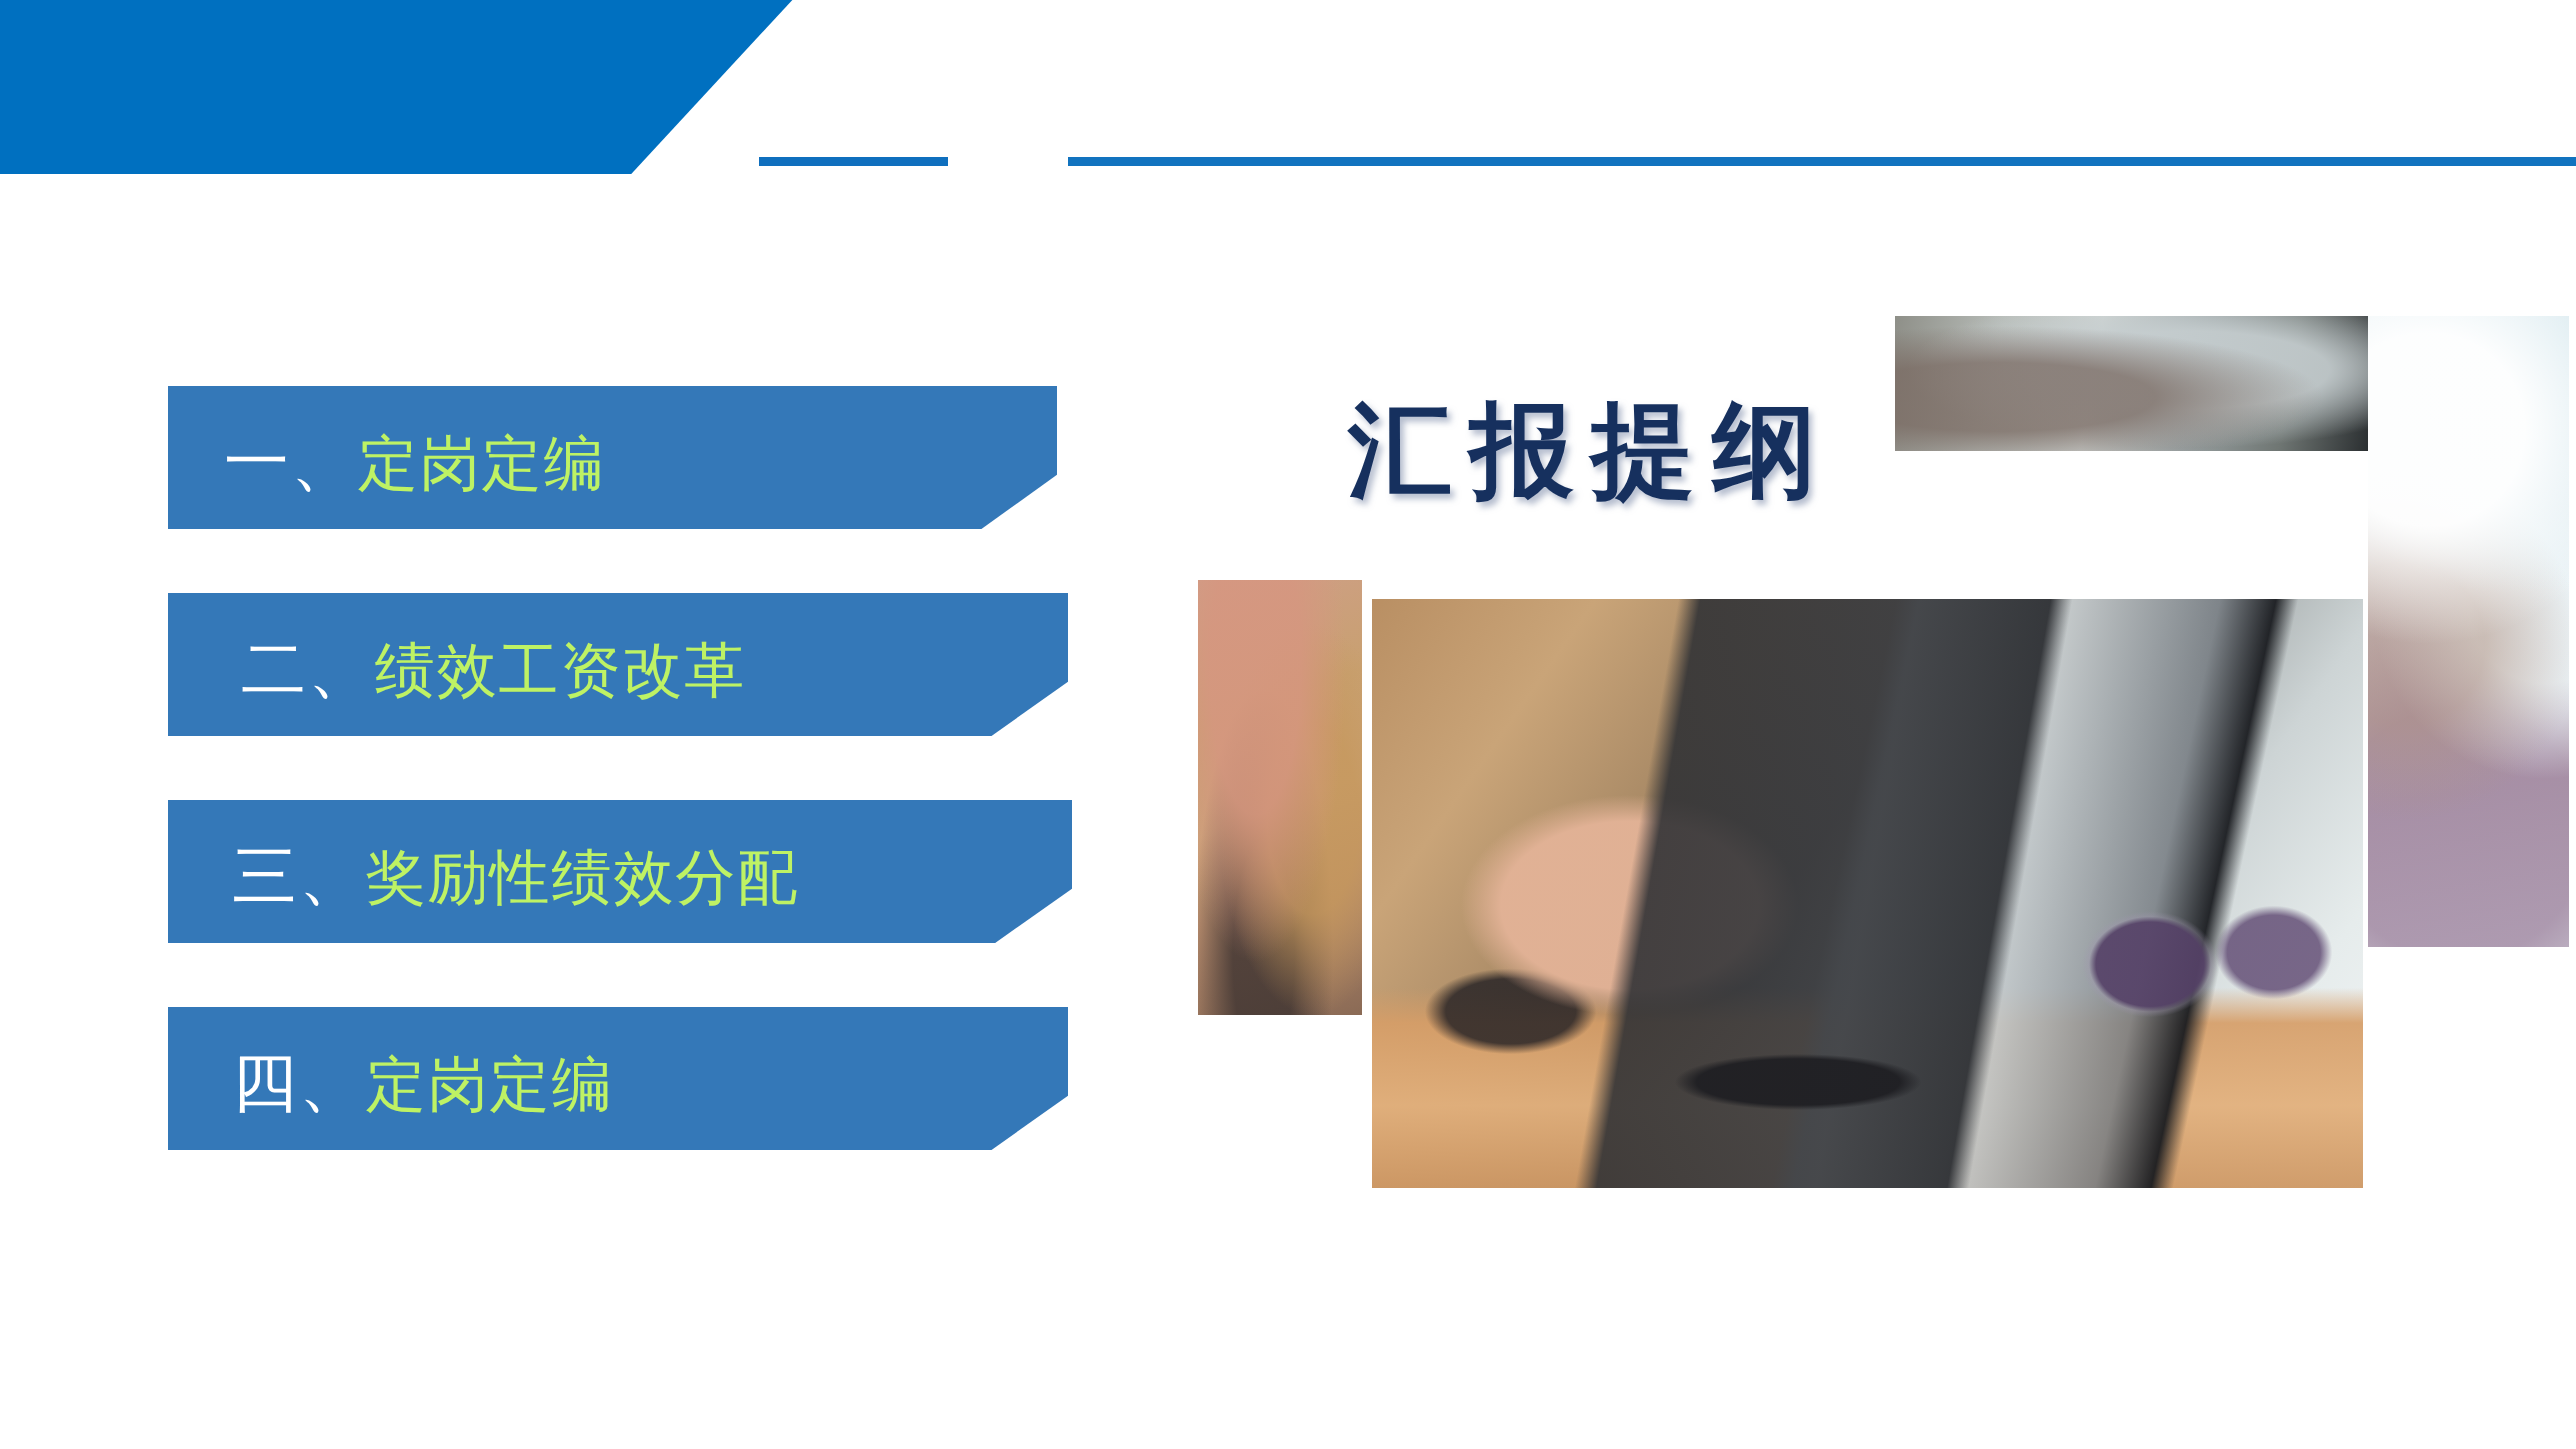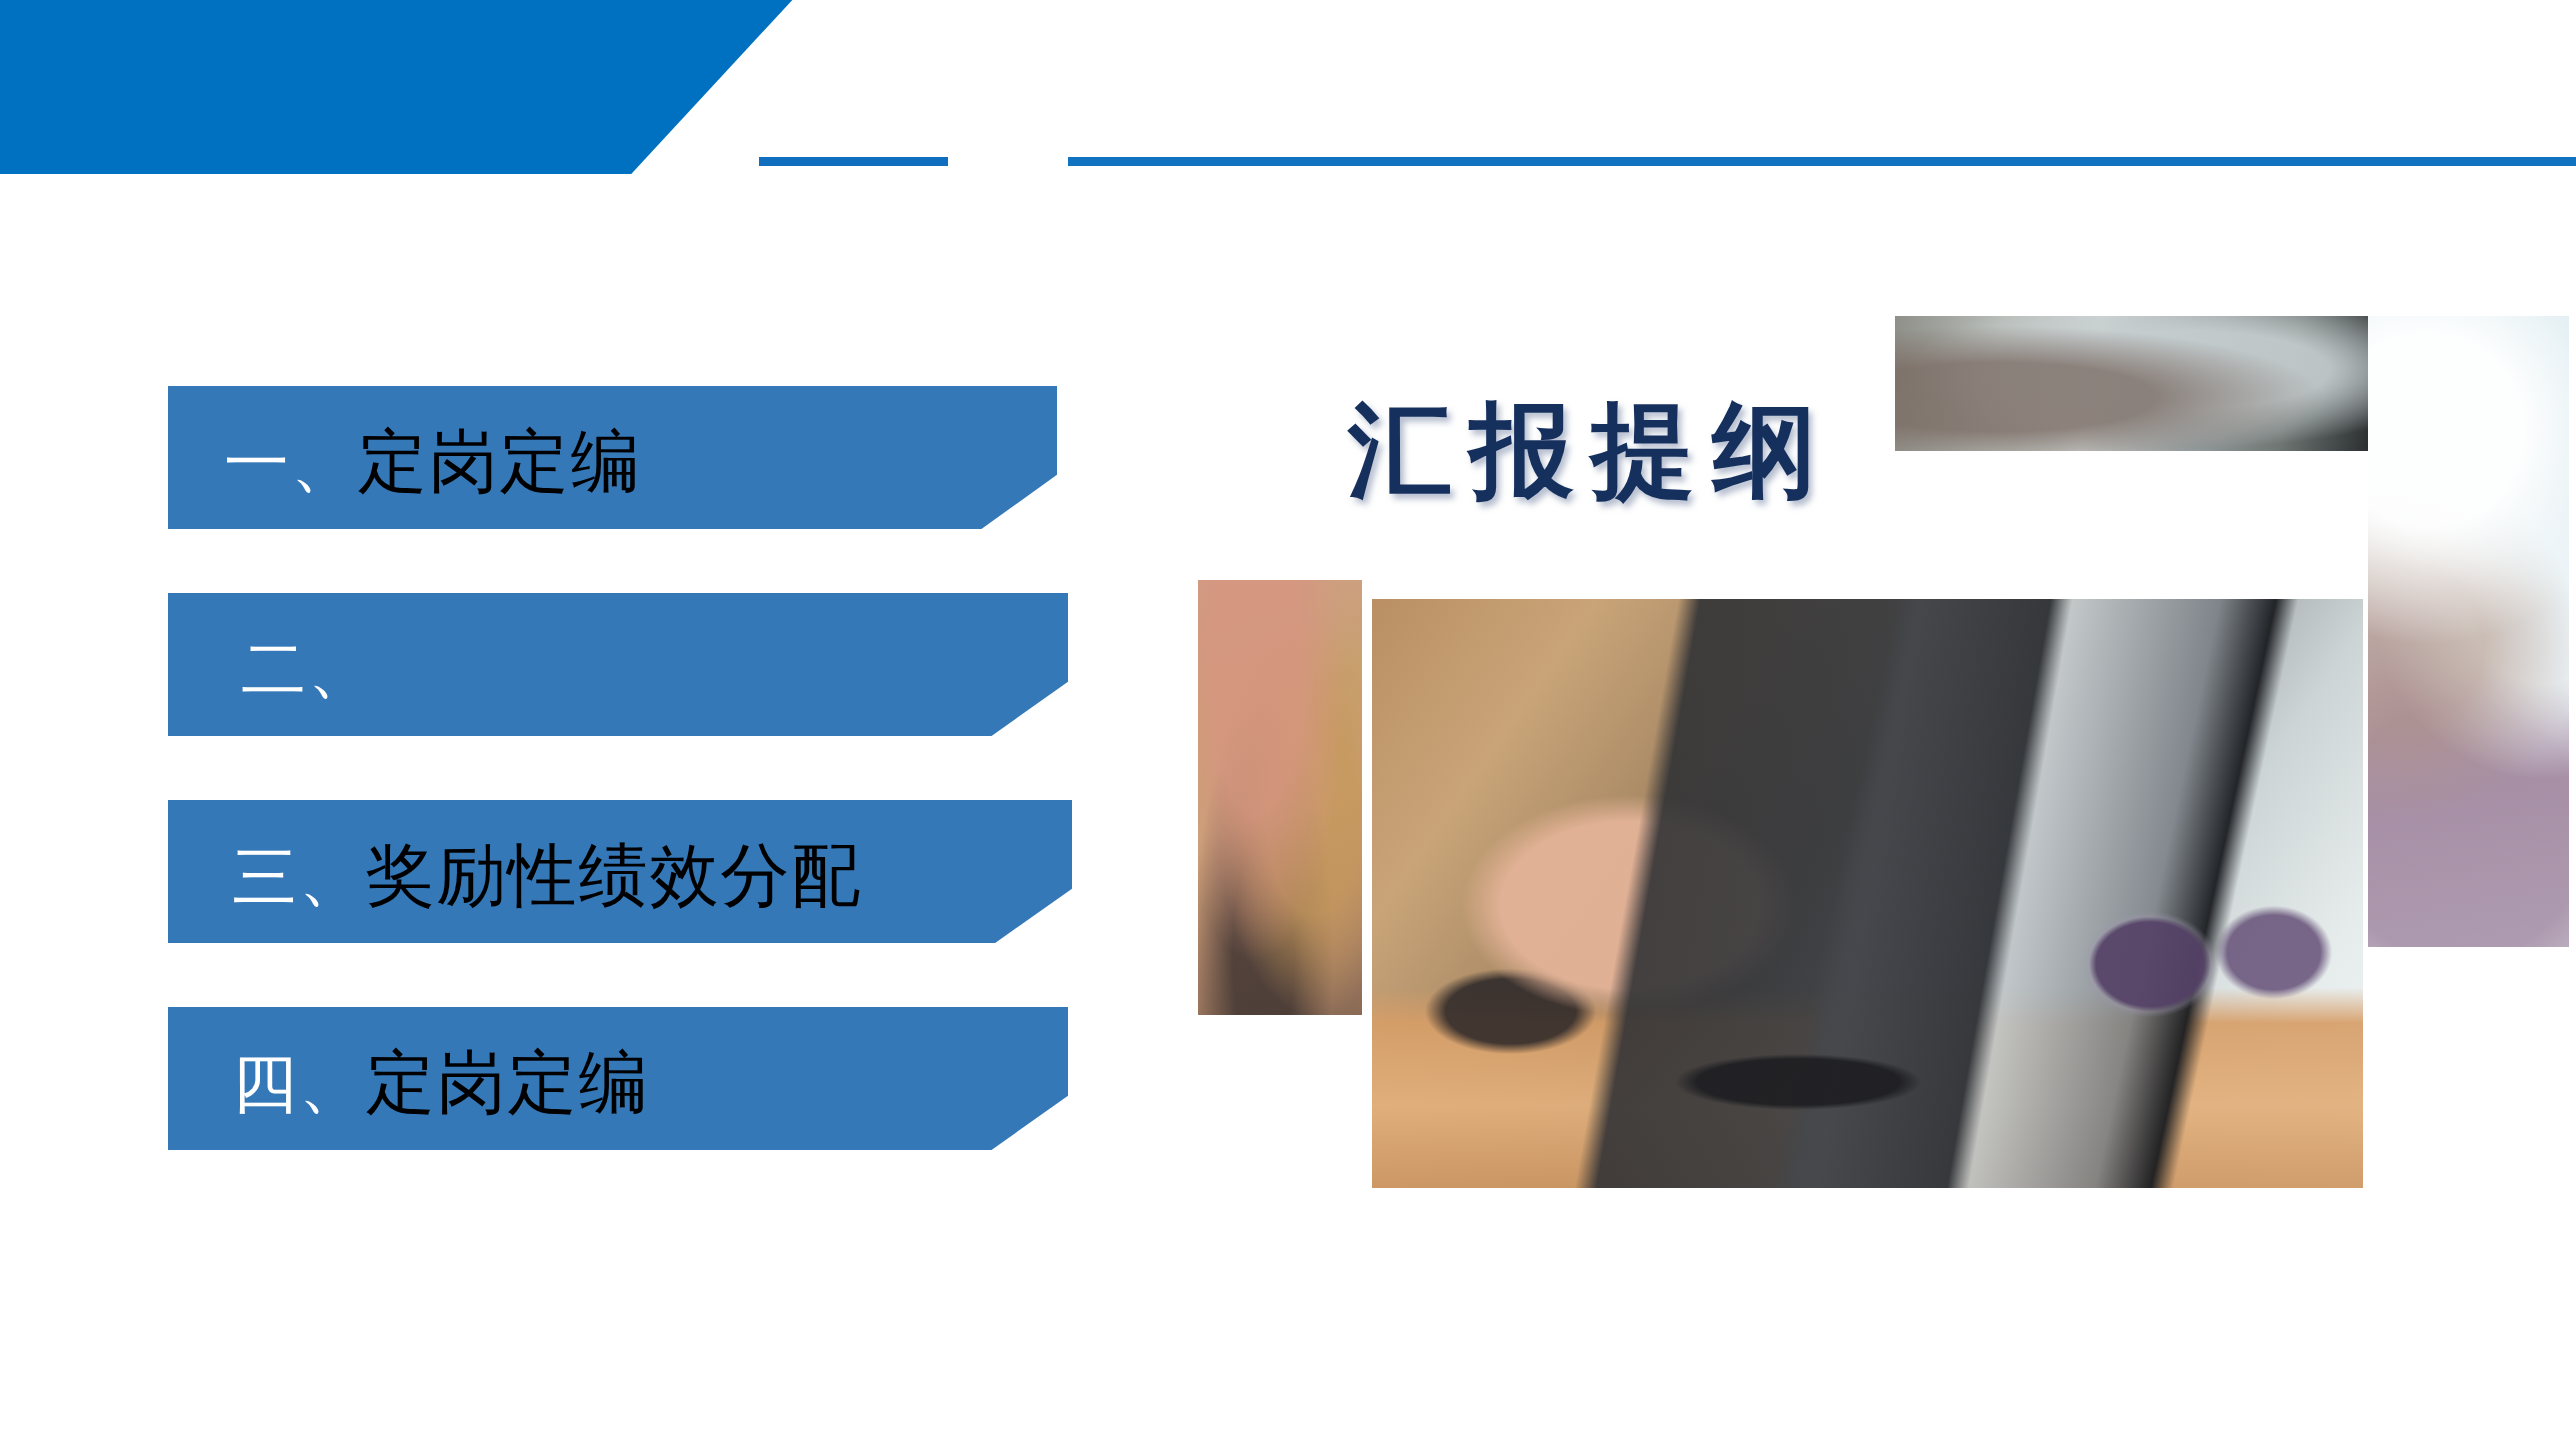--- a/index.html
+++ b/index.html
@@ -66,22 +66,22 @@
 
   .agenda-index {
     color: #ffffff;
     font-size: 65px;
     line-height: 1;
     letter-spacing: 1.9px;
     white-space: nowrap;
     font-weight: 400;
   }
   .agenda-label {
-    color: #000000;
-    font-size: 69px;
+    color: #bef264;
+    font-size: 60px;
     line-height: 1;
     letter-spacing: 1.9px;
     white-space: nowrap;
     font-weight: 400;
     text-align: right;
   }
   .item-1 .agenda-index, .item-1 .agenda-label { padding-left: 0; }
   .item-1 .agenda-inner { padding-left: 56px; }
   .item-2 .agenda-inner { padding-left: 73px; }
   .item-3 .agenda-inner { padding-left: 64px; }
@@ -191,20 +191,21 @@
   <div class="agenda-item item-1">
     <div class="agenda-inner">
       <span class="agenda-index">一、</span>
       <span class="agenda-label">定岗定编</span>
     </div>
   </div>
 
   <div class="agenda-item item-2">
     <div class="agenda-inner">
       <span class="agenda-index">二、</span>
+      <span class="agenda-label">绩效工资改革</span>
     </div>
   </div>
 
   <div class="agenda-item item-3">
     <div class="agenda-inner">
       <span class="agenda-index">三、</span>
       <span class="agenda-label">奖励性绩效分配</span>
     </div>
   </div>
 

